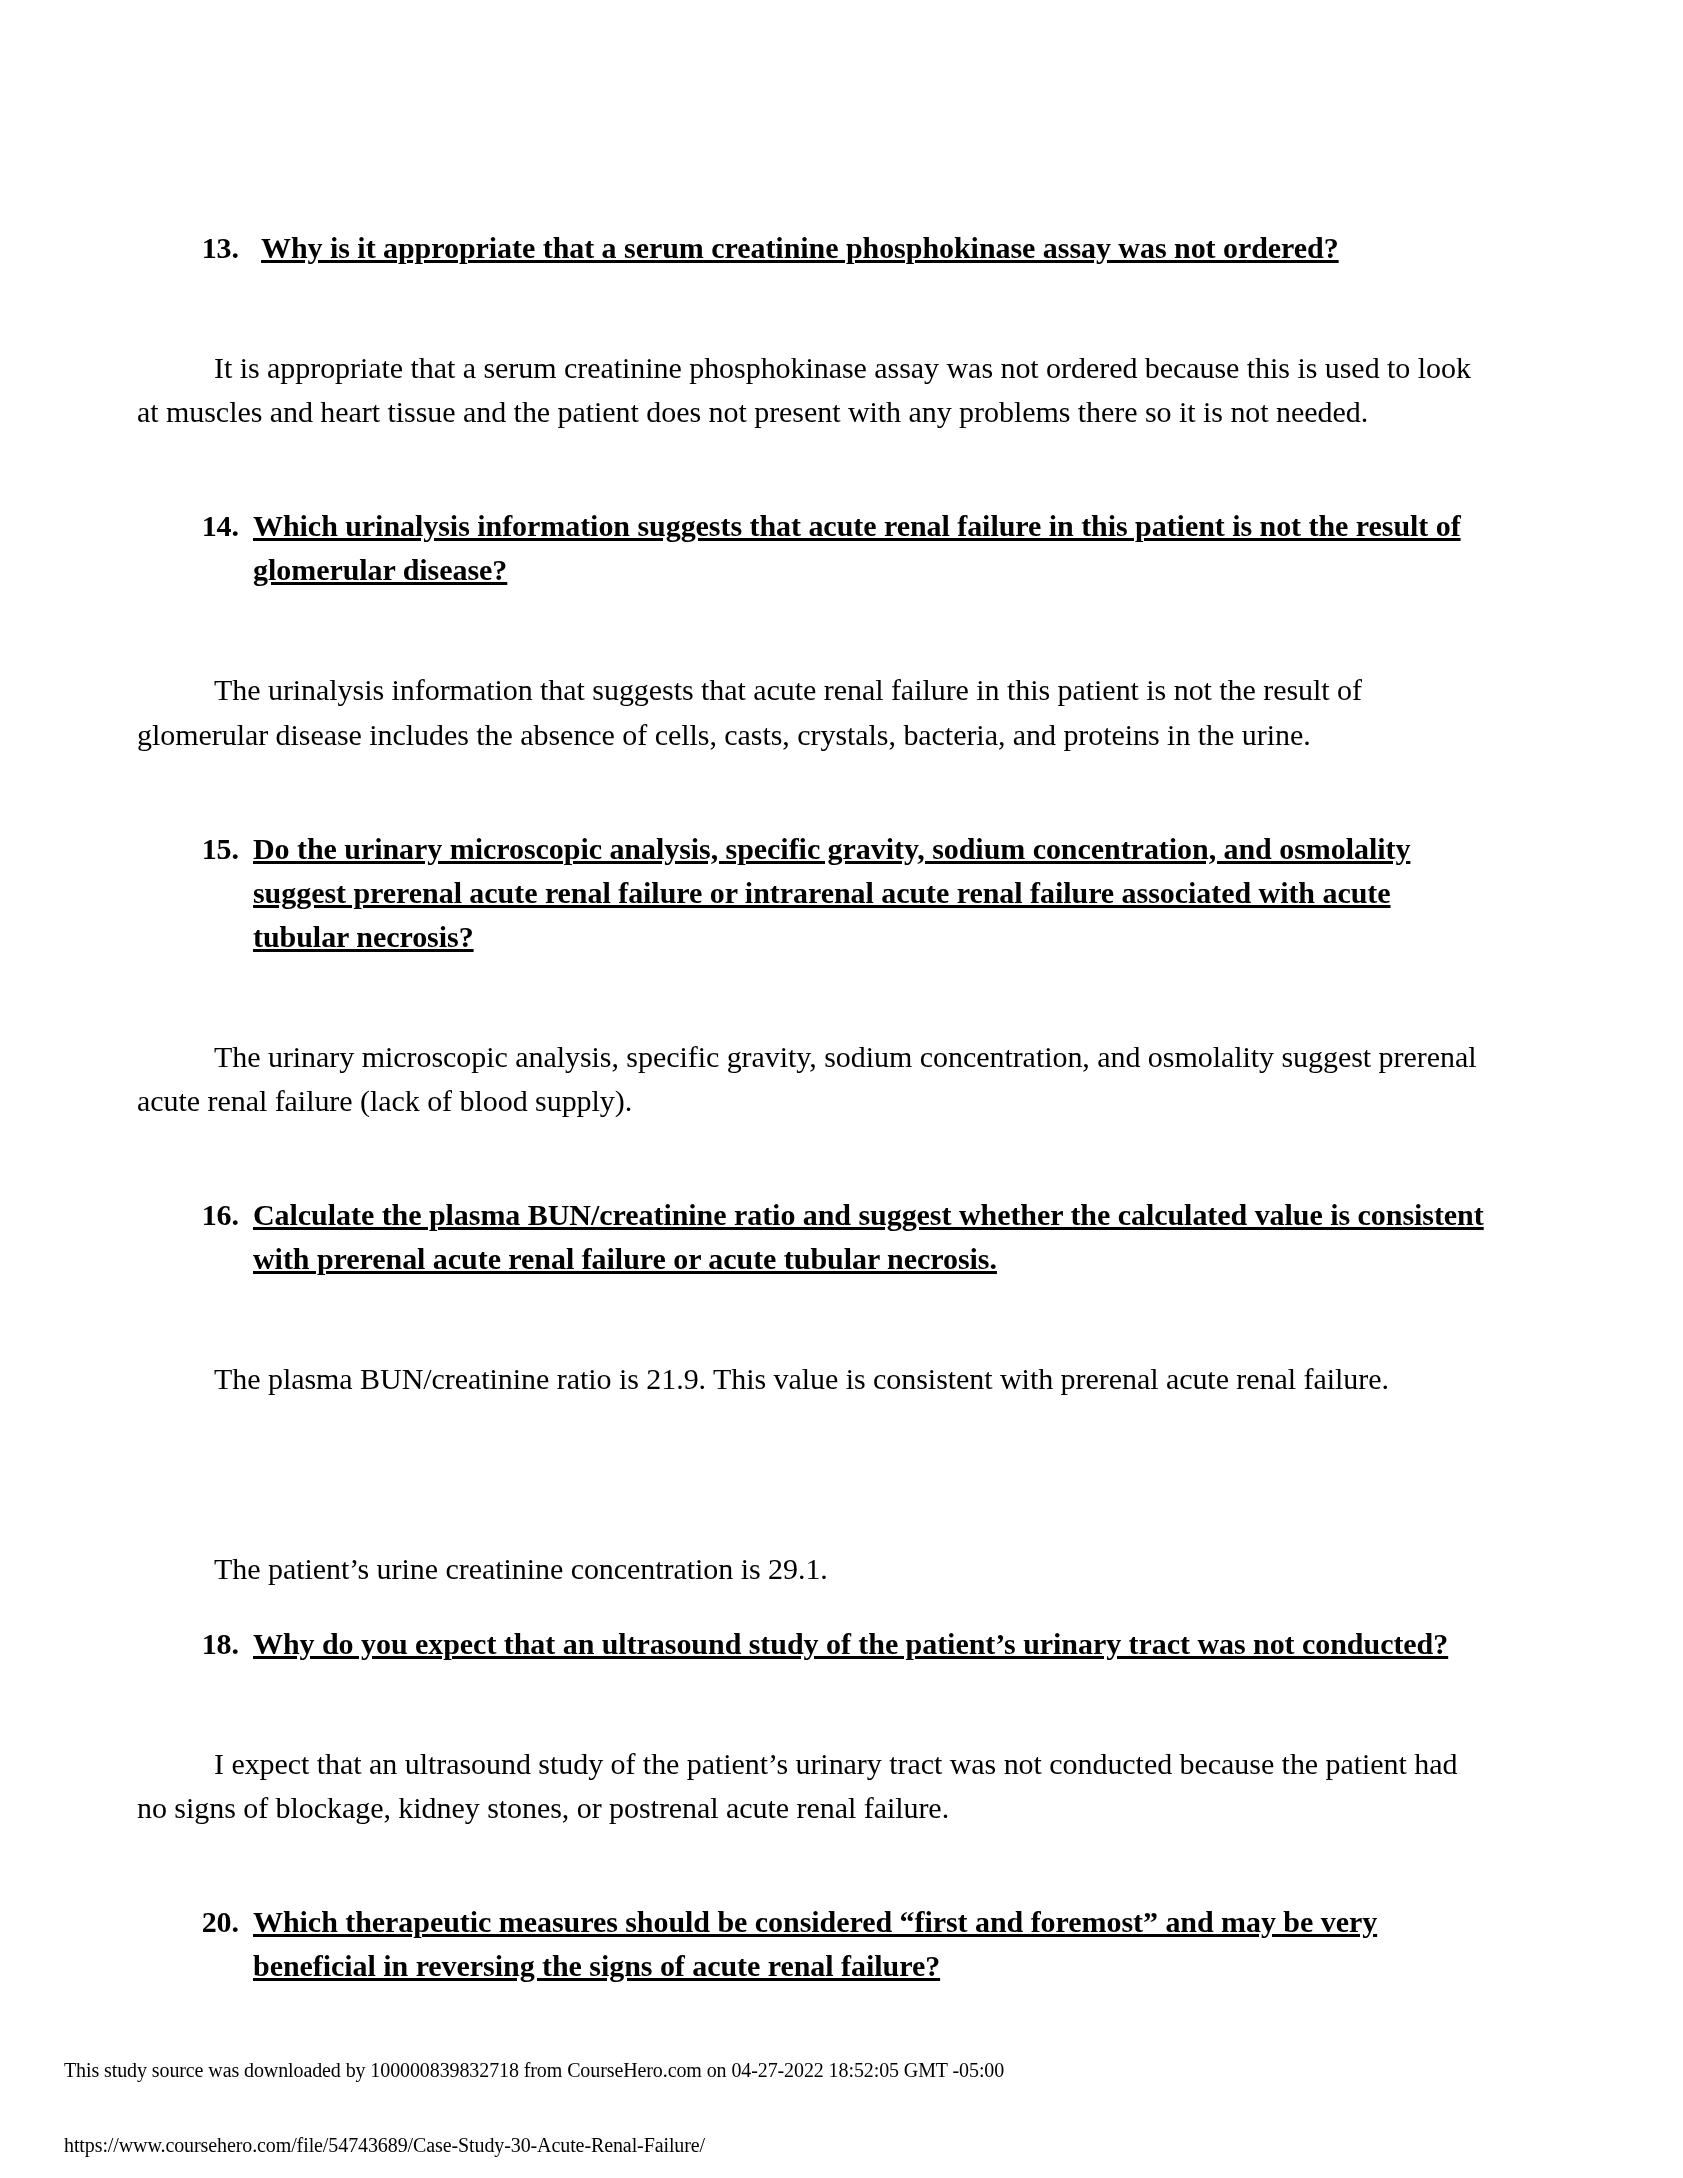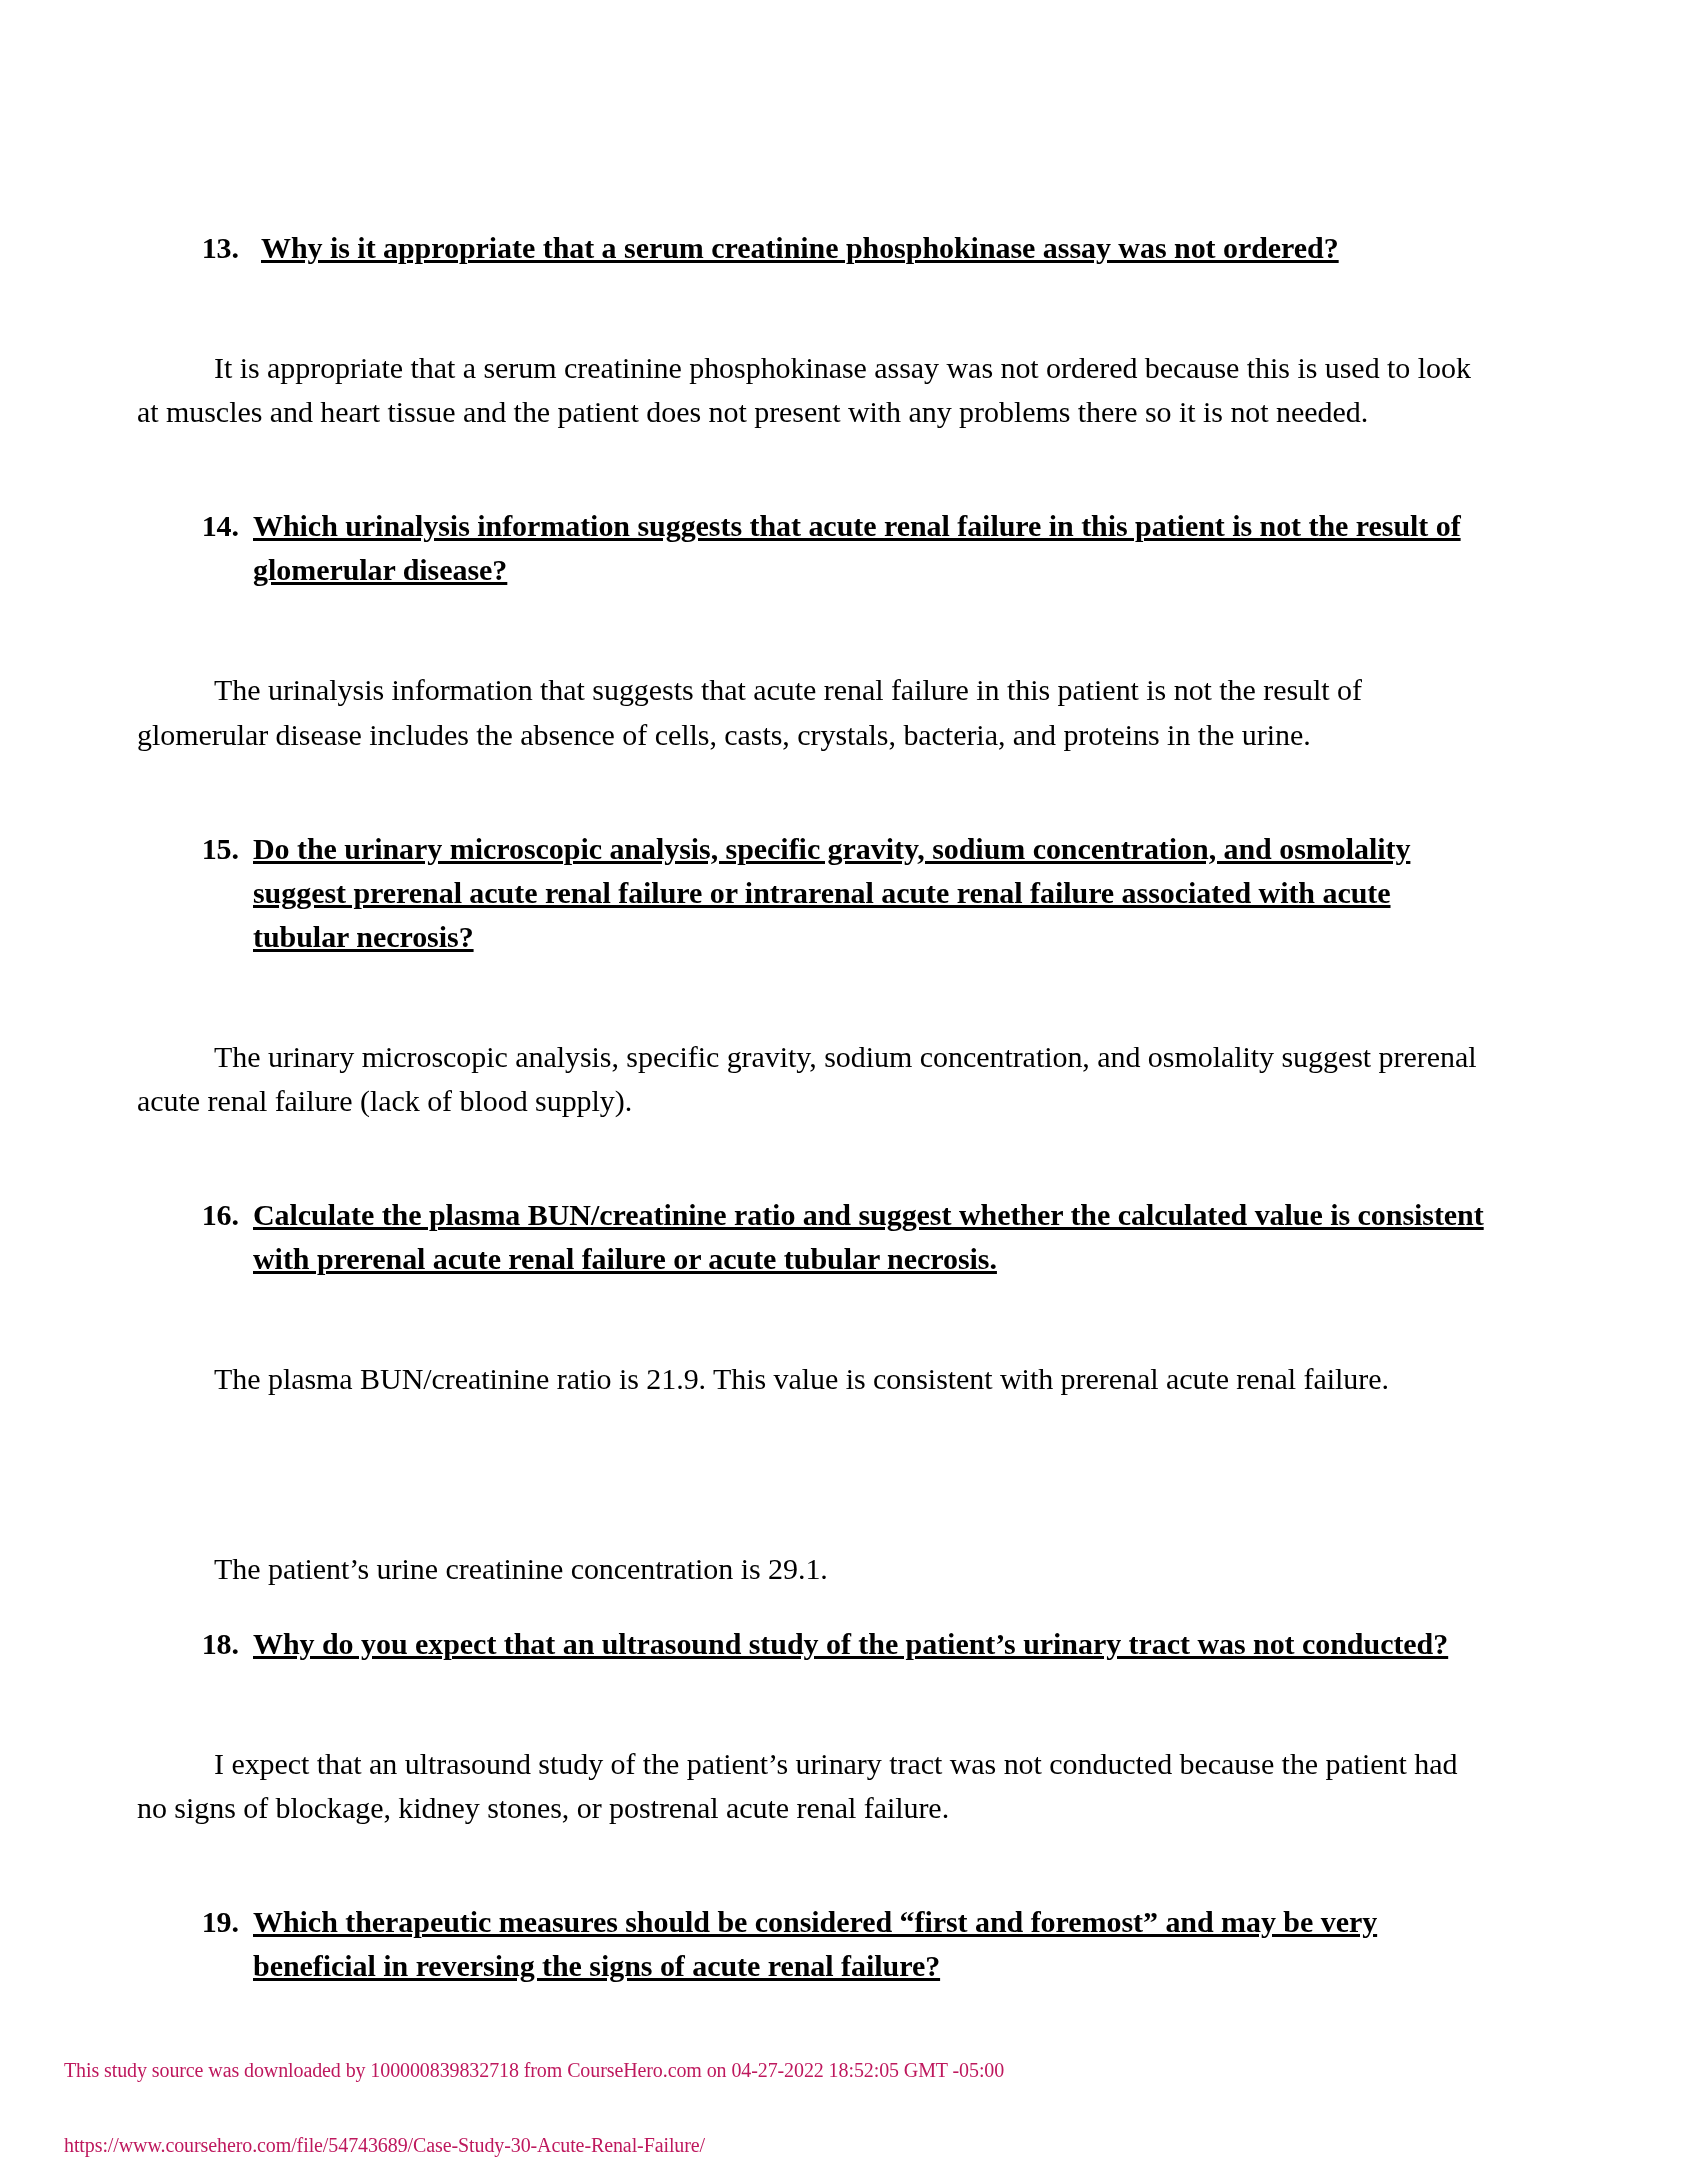--- a/index.html
+++ b/index.html
@@ -71,21 +71,21 @@
   .gap-lg { height: 46px; }
   .gap-md { height: 40px; }
   .gap-tight { height: 0px; }
 
   
   .footer-line {
     position: absolute;
     left: 64px;
     font-family: "Liberation Serif", "DejaVu Serif", serif;
     font-size: 20px;
-    color: #be185d;
+    color: #000000;
     white-space: nowrap;
     letter-spacing: -0.1px;
   }
   .footer-download { top: 2059px; }
   .footer-url { top: 2134px; font-size: 20px; }
 </style>
 </head>
 <body>
 
 <div class="page">
@@ -136,21 +136,21 @@
     <div class="qitem">
       <span class="qnum">18.</span>
       <span class="qtext">Why do you expect that an ultrasound study of the patient’s urinary tract was not conducted?</span>
     </div>
     <div class="gap-lg"></div>
     <p class="answer">I expect that an ultrasound study of the patient’s urinary tract was not conducted because the patient had no signs of blockage, kidney stones, or postrenal acute renal failure.</p>
 
     <div class="gap-md"></div>
 
     <div class="qitem">
-      <span class="qnum">19.</span>
+      <span class="qnum">20.</span>
       <span class="qtext">Which therapeutic measures should be considered “first and foremost” and may be very beneficial in reversing the signs of acute renal failure?</span>
     </div>
 
   </div>
 
   <div class="footer-line footer-download">This study source was downloaded by 100000839832718 from CourseHero.com on 04-27-2022 18:52:05 GMT -05:00</div>
 
   <div class="footer-line footer-url">https://www.coursehero.com/file/54743689/Case-Study-30-Acute-Renal-Failure/</div>
 
 </div>

